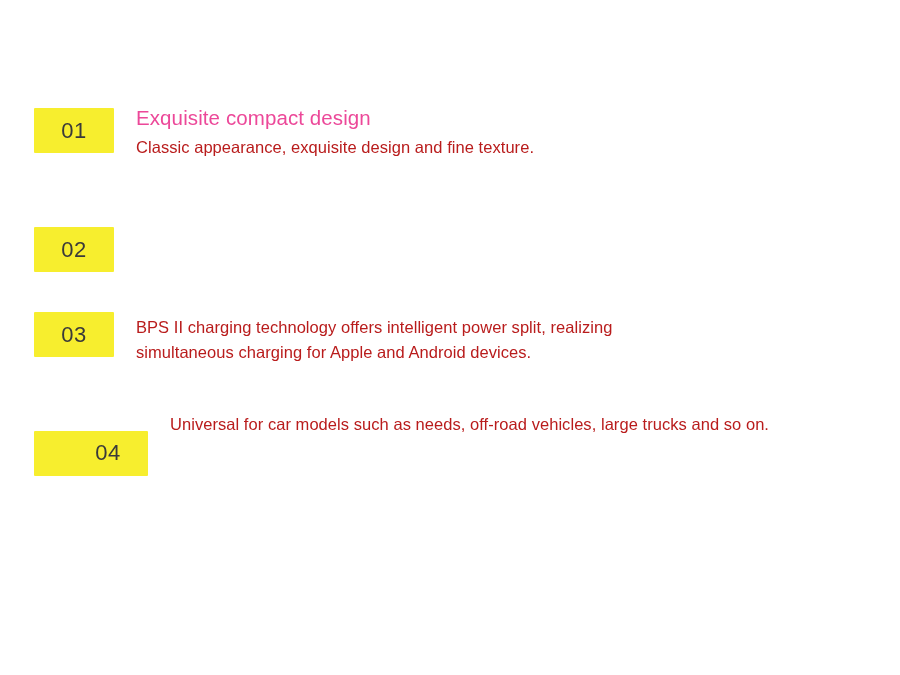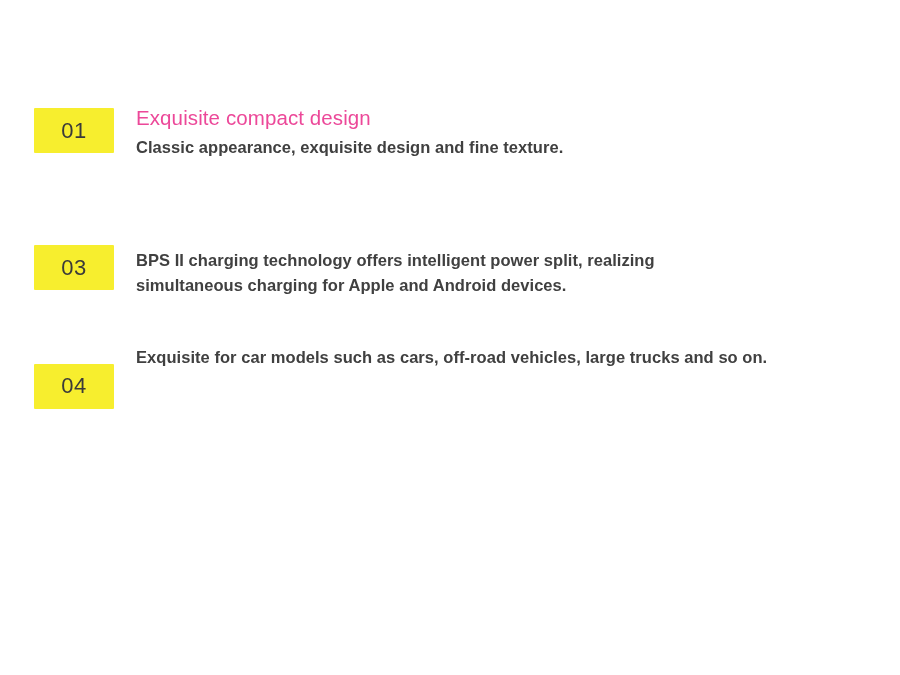--- a/index.html
+++ b/index.html
@@ -58,79 +58,82 @@
   .f-title {
     font-size: 20.5px;
     color: #ec4899;
     line-height: 1.35;
     font-weight: 400;
     letter-spacing: 0.1px;
     white-space: nowrap;
   }
   .f-desc {
     font-size: 16.5px;
-    color: #404040;
+    color: #b91c1c;
     line-height: 1.5;
-    font-weight: 700;
+    font-weight: 400;
     letter-spacing: 0.05px;
     margin-top: 3px;
     max-width: 680px;
   }
   .f-desc .line {
     display: block;
     white-space: nowrap;
   }
 
   
   .feature-1 { margin-bottom: 46px; }
   .feature-1 .badge { margin-top: 4px; }
   .feature-2 { margin-bottom: 40px; }
   .feature-2 .badge { margin-top: 22px; }
   .feature-3 { margin-bottom: 44px; }
   .feature-3 .badge { }
-  .feature-4 .badge { margin-top: 22px; }
+  .feature-4 .badge { margin-top: 22px; padding-left: 34px; }
 </style>
 </head>
 <body>
 
 <div class="page">
   <div class="features">
 
     <div class="feature feature-1">
       <div class="badge">
         <span class="badge-num">01</span>
       </div>
       <div class="texts">
         <div class="f-title">Exquisite compact design</div>
         <div class="f-desc">
           <span class="line">Classic appearance, exquisite design and fine texture.</span>
         </div>
       </div>
     </div>
 
     <div class="feature feature-2">
+      <div class="badge">
+        <span class="badge-num">02</span>
+      </div>
     </div>
 
     <div class="feature feature-3">
       <div class="badge">
         <span class="badge-num">03</span>
       </div>
       <div class="texts">
         <div class="f-desc">
           <span class="line">BPS II charging technology offers intelligent power split, realizing</span>
           <span class="line">simultaneous charging for Apple and Android devices.</span>
         </div>
       </div>
     </div>
 
     <div class="feature feature-4">
       <div class="badge">
         <span class="badge-num">04</span>
       </div>
       <div class="texts">
         <div class="f-desc">
-          <span class="line">Exquisite for car models such as cars, off-road vehicles, large trucks and so on.</span>
+          <span class="line">Universal for car models such as needs, off-road vehicles, large trucks and so on.</span>
         </div>
       </div>
     </div>
 
   </div>
 </div>
 
 </body></html>

